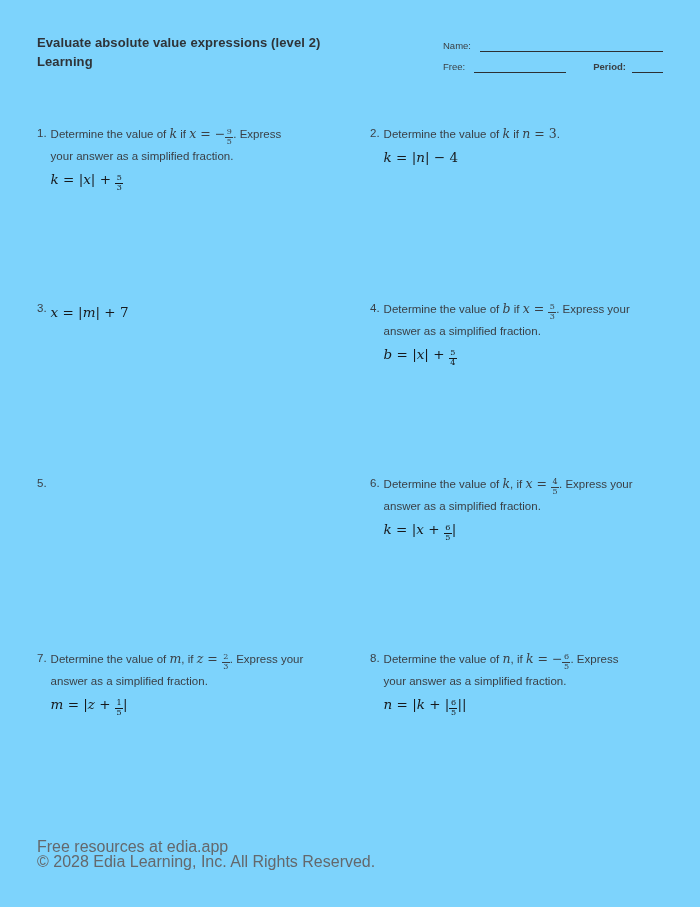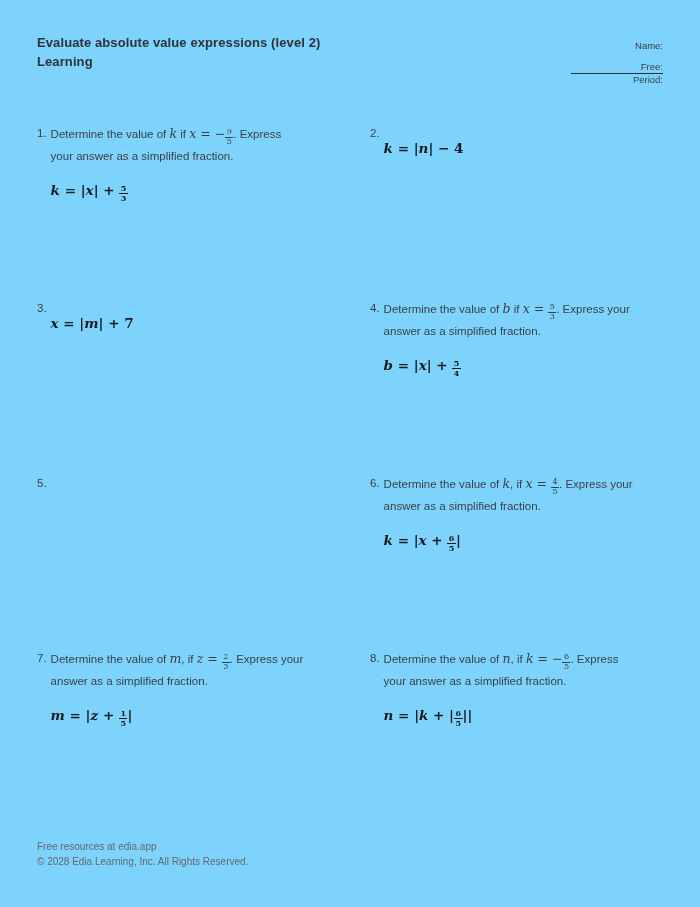--- a/index.html
+++ b/index.html
@@ -13,57 +13,57 @@
   
   .title{
     position:absolute;left:37px;top:33px;
     font-size:13px;font-weight:700;line-height:19px;
     color:#2e3338;letter-spacing:.1px;
   }
   .fields{
     position:absolute;left:443px;top:40px;width:220px;
     font-size:9.5px;color:#3a3e42;
   }
-  .field-row{display:flex;align-items:flex-end;height:13px;margin-bottom:8px;flex-direction:column;}
+  .field-row{display:flex;height:13px;margin-bottom:8px;}
   .field-label{flex:none;padding-bottom:1px;}
   .blank-line{height:11px;border-bottom:1.4px solid #2c2f33;}
   .name-line{flex:1;margin-left:9px;}
   .date-line{width:92px;margin-left:9px;}
-  .period-label{margin-left:8px;}
+  .period-label{margin-left:27px;font-weight:bold;}
   .period-line{flex:1;margin-left:6px;}
 
   
   .problems{
     position:absolute;left:37px;top:124px;width:627px;
     display:grid;grid-template-columns:333px 1fr;grid-auto-rows:175px;
   }
   .problem{display:flex;align-items:flex-start;color:#3a3f45;font-size:11.5px;line-height:19px;}
   .pnum{flex:none;margin-right:4px;}
   .pcontent{flex:1;min-width:0;}
   .prompt{color:#3a3f45;}
   .equation{
-    margin-top:11px;
+    margin-top:0;
     font-family:"DejaVu Serif", serif;
-    font-size:13.5px;line-height:26px;color:#17191c;font-weight:bold;
+    font-size:13.5px;line-height:26px;color:#17191c;
   }
   .mvar{font-family:"DejaVu Serif", serif;font-style:italic;}
   .mrm{font-family:"DejaVu Serif", serif;}
   .prompt .mvar,.prompt .mrm{font-size:12.5px;}
   .frac{
     display:inline-block;text-align:center;vertical-align:-6px;
     line-height:1.12;font-size:8px;
     font-family:"DejaVu Serif", serif;font-style:normal;
   }
   .frac .num{display:block;border-bottom:1px solid currentColor;padding:0 1.5px;}
   .frac .den{display:block;}
 
   
   .footer{
     position:absolute;left:37px;top:839px;
-    font-size:10px;line-height:15px;color:#64686c;
+    font-size:16px;line-height:15px;color:#64686c;
   }
 </style>
 </head>
 <body>
 
 <div class="page">
 
   <div class="title">
     <div>Evaluate absolute value expressions (level 2)</div>
     <div>Learning</div>
@@ -86,20 +86,21 @@
       <div class="problem">
         <span class="pnum">1.</span>
         <div class="pcontent">
           <div class="prompt"><span class="ptxt">Determine the value of </span><span class="mvar">k</span><span class="ptxt"> if </span><span class="mvar">x</span><span class="mrm"> = −</span><span class="frac"><span class="num">9</span><span class="den">5</span></span><span class="ptxt">. Express</span><br><span class="ptxt">your answer as a simplified fraction.</span></div>
           <div class="equation"><span class="mvar">k</span><span class="mrm"> = |</span><span class="mvar">x</span><span class="mrm">| + </span><span class="frac"><span class="num">5</span><span class="den">3</span></span></div>
         </div>
       </div>
       <div class="problem">
         <span class="pnum">2.</span>
         <div class="pcontent">
+          <div class="prompt"><span class="ptxt">Determine the value of </span><span class="mvar">k</span><span class="ptxt"> if </span><span class="mvar">n</span><span class="mrm"> = 3</span><span class="ptxt">.</span></div>
           <div class="equation"><span class="mvar">k</span><span class="mrm"> = |</span><span class="mvar">n</span><span class="mrm">| − 4</span></div>
         </div>
       </div>
       <div class="problem">
         <span class="pnum">3.</span>
         <div class="pcontent">
           <div class="equation"><span class="mvar">x</span><span class="mrm"> = |</span><span class="mvar">m</span><span class="mrm">| + 7</span></div>
         </div>
       </div>
       <div class="problem">

